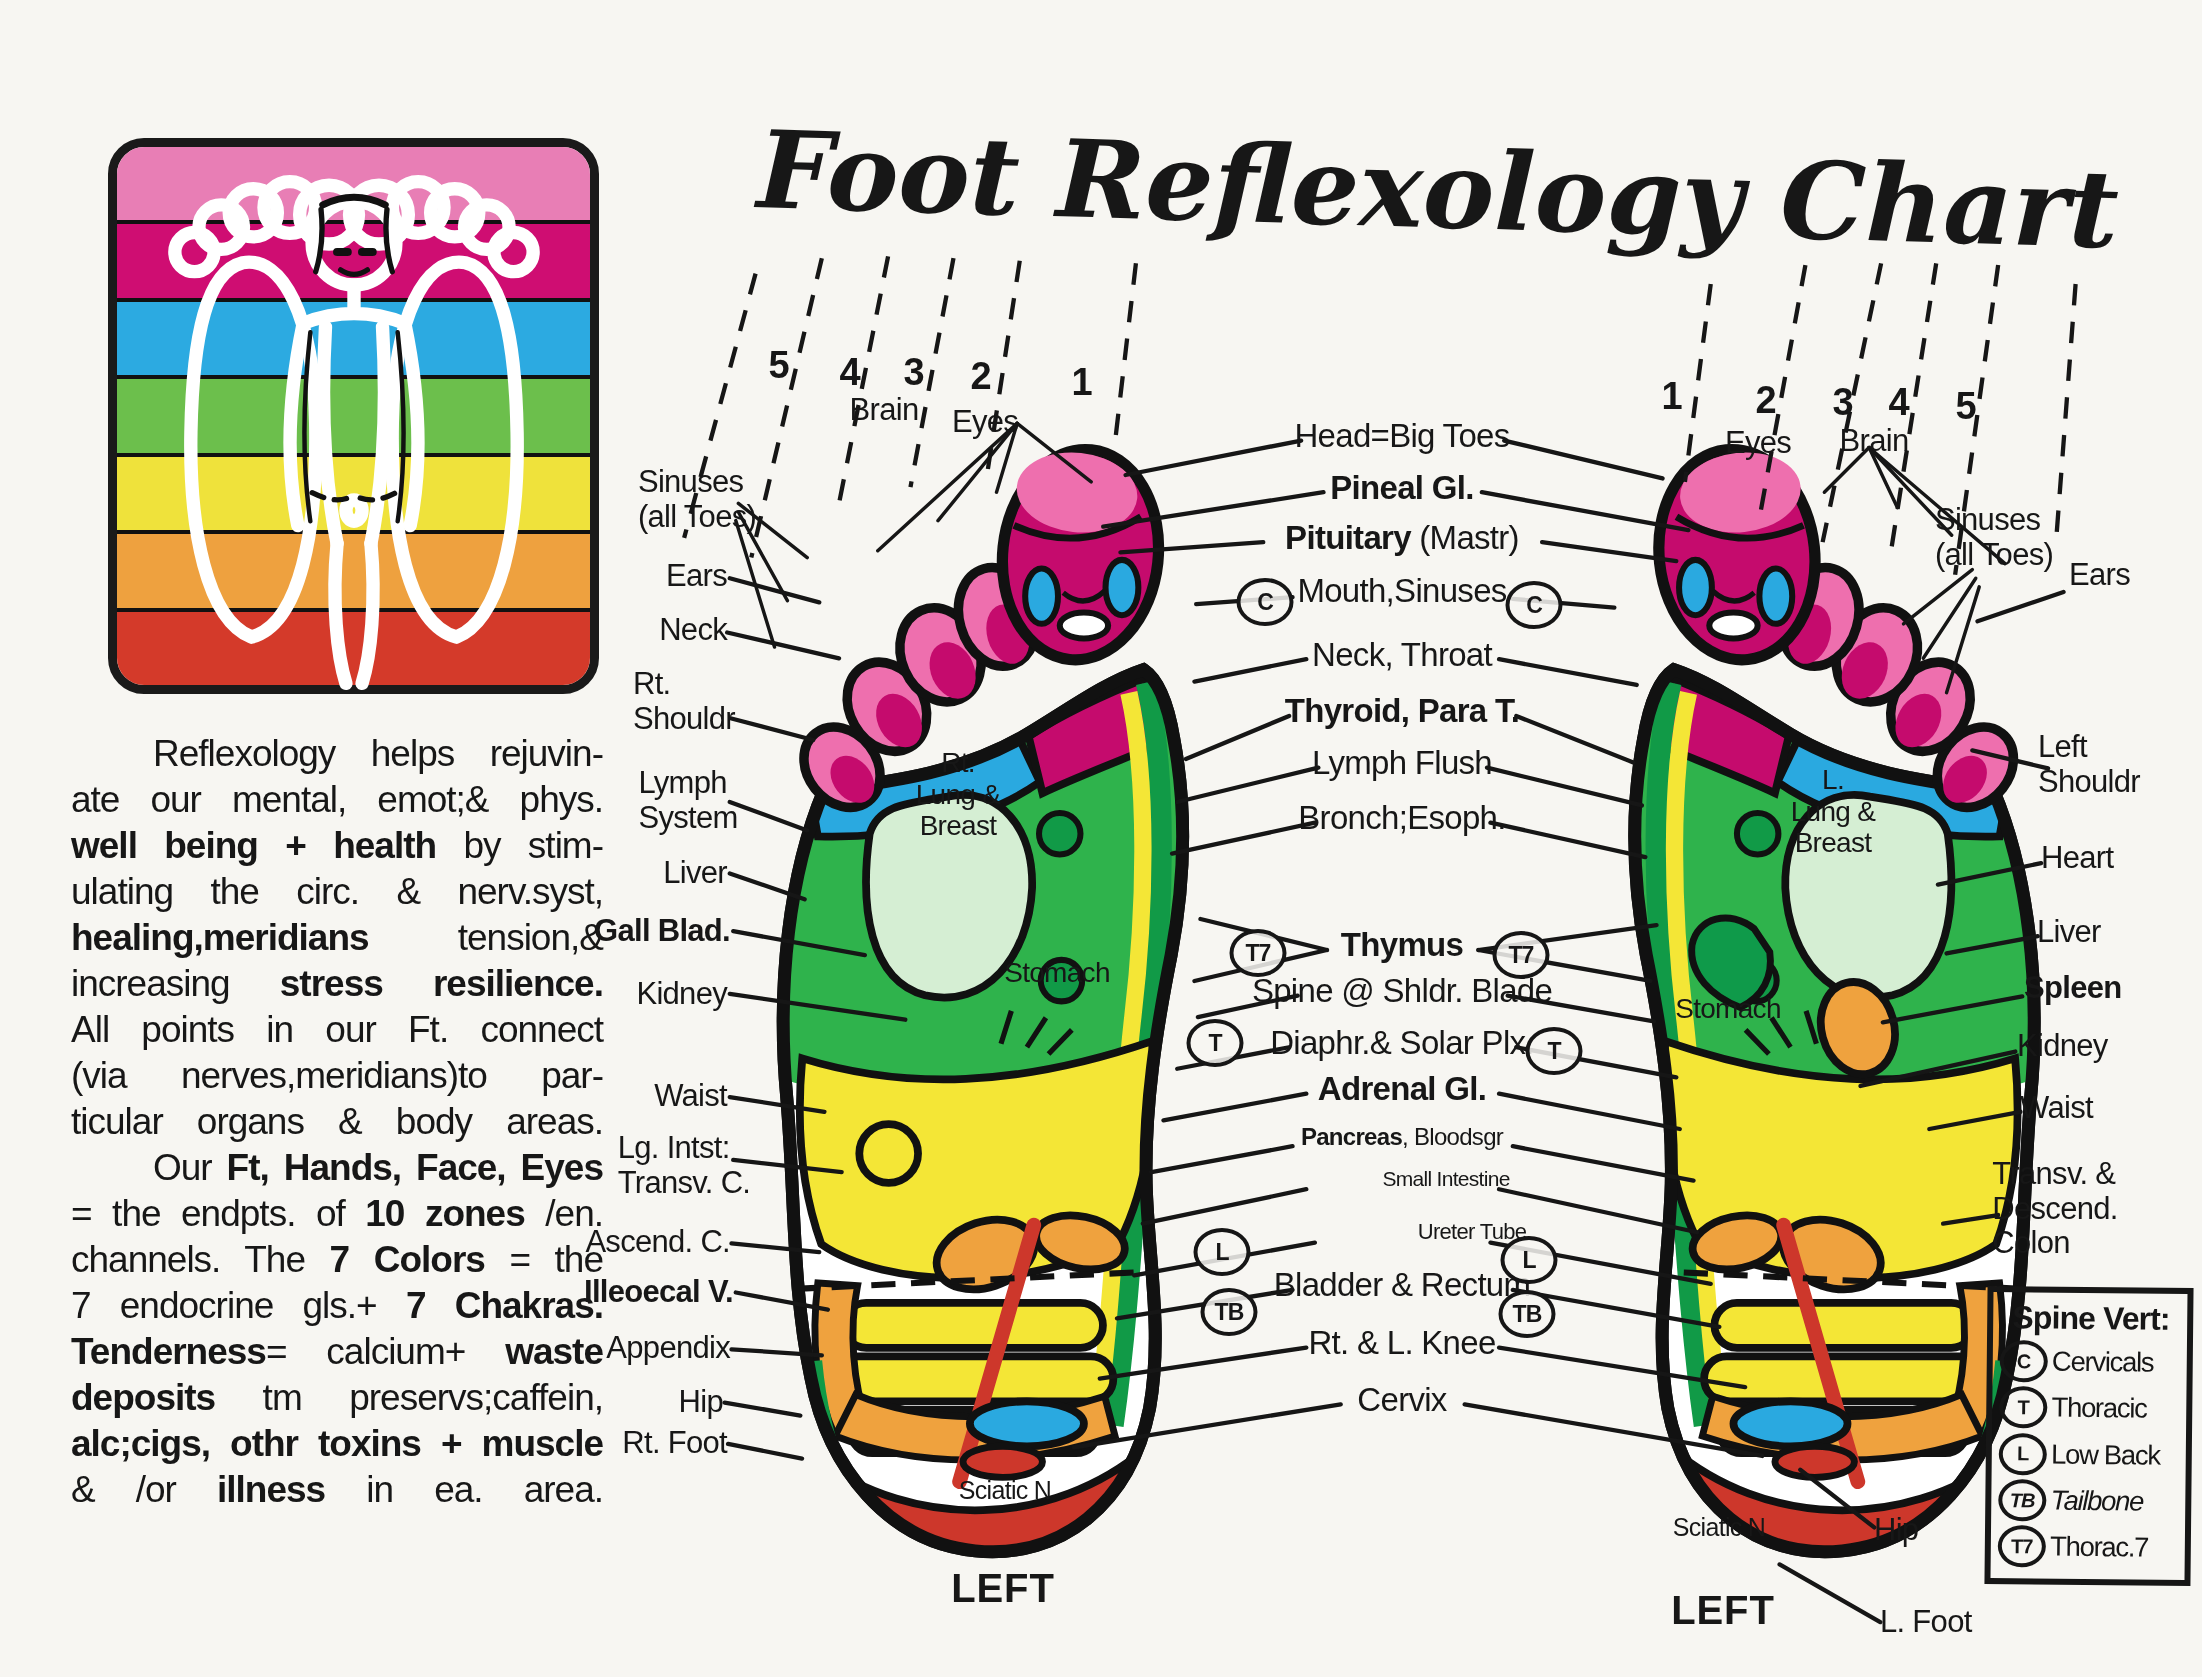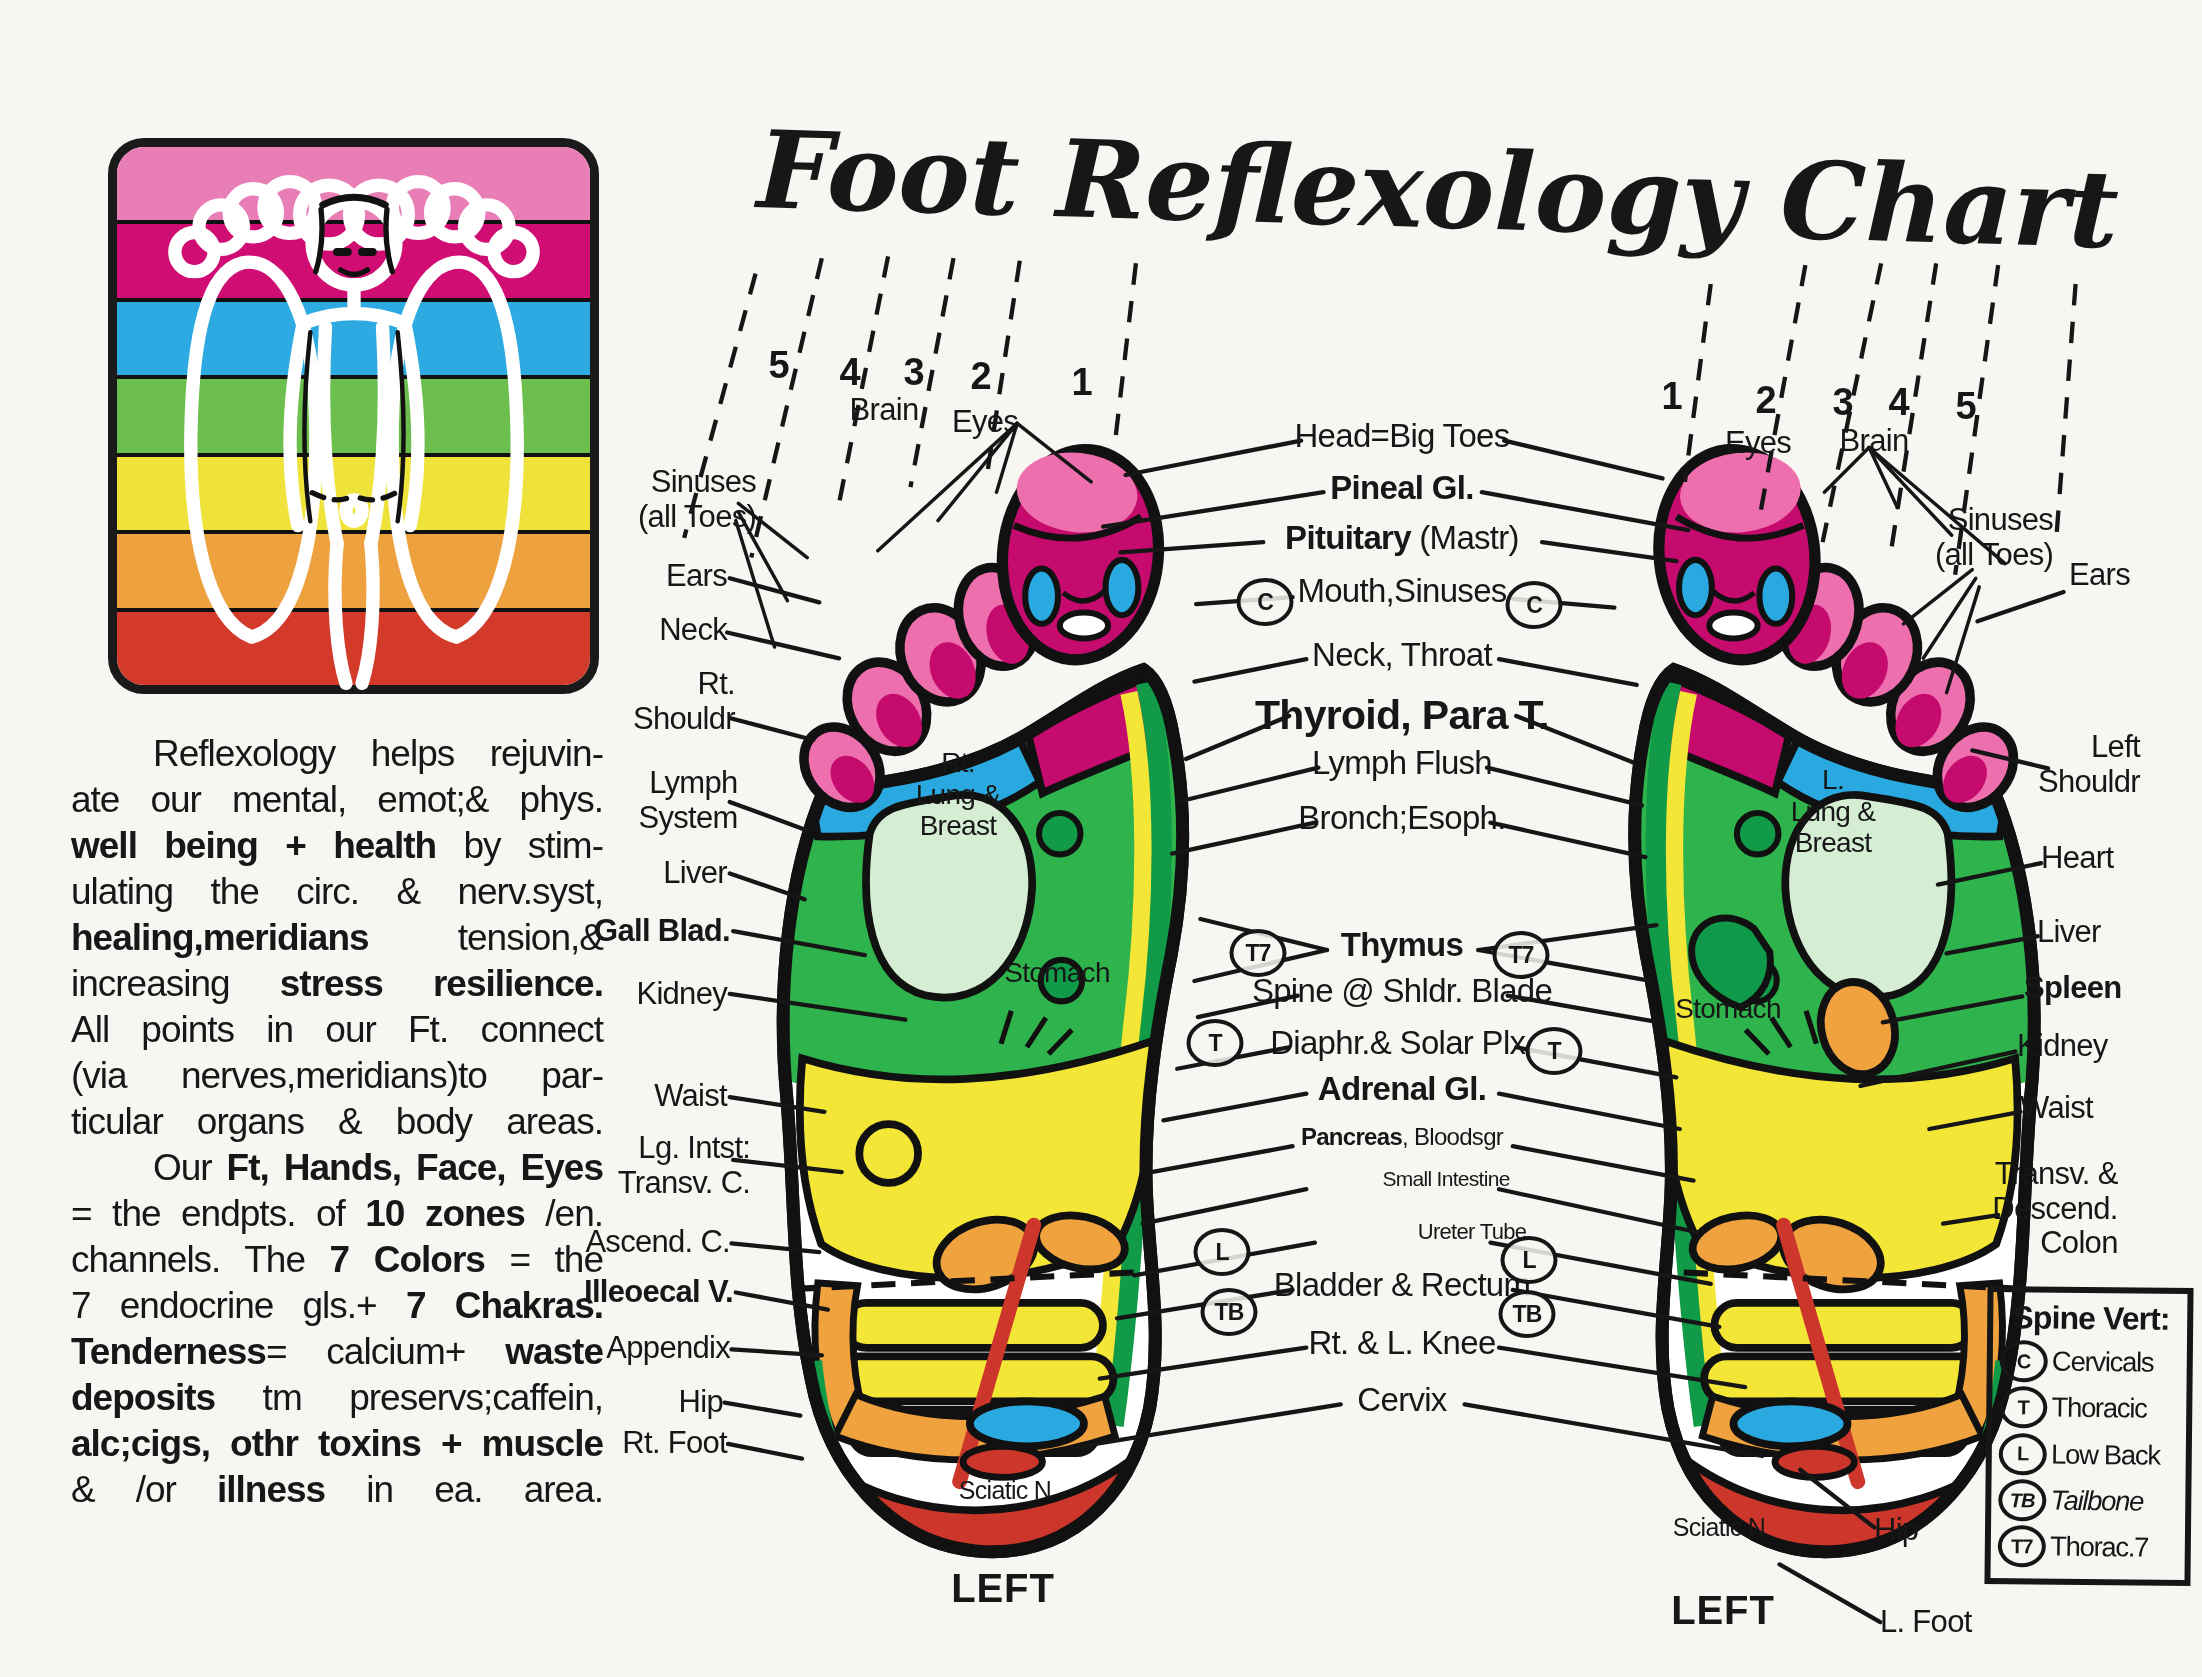--- a/index.html
+++ b/index.html
@@ -18,21 +18,21 @@
          transform:rotate(1.7deg);letter-spacing:0px}
   
   .intro{position:absolute;left:71px;top:731px;width:532px;font-size:37px;line-height:46px;
          letter-spacing:-1px}
   .intro .ln{text-align:justify;text-align-last:justify}
   .intro .ind{padding-left:82px}
   .b{font-weight:bold}
   .it{font-style:italic}
   
   .lbl{position:absolute;font-size:31px;line-height:1.12;letter-spacing:-0.7px;white-space:pre-line}
-  .ctr{transform:translateX(-50%);text-align:right}
+  .ctr{transform:translateX(-50%);text-align:left}
   .rgt{transform:translateX(-100%);text-align:right}
   .zn{position:absolute;font-size:38px;font-weight:bold;transform:translate(-50%,-50%)}
   .zlbl{position:absolute;font-size:31px;letter-spacing:-0.7px;transform:translate(-50%,-50%)}
   .mk{position:absolute;width:49px;height:40px;border:4.3px solid #161616;border-radius:50%;
       display:flex;align-items:center;justify-content:center;font-size:23px;font-weight:bold;
       transform:translate(-50%,-50%);letter-spacing:-0.9px;background:rgba(247,246,242,.85)}
   .side{position:absolute;font-size:40px;font-weight:bold;transform:translateX(-50%);letter-spacing:0.9px}
   .ftxt{position:absolute;font-size:28px;line-height:1.13;text-align:center;transform:translateX(-50%);
         white-space:pre-line;letter-spacing:-0.7px}
   .sciatic{font-size:25px}
@@ -312,21 +312,21 @@
   <div class="lbl rgt b" style="left:733px;top:1275px">Illeoecal V.</div>
   <div class="lbl rgt" style="left:730px;top:1331px">Appendix</div>
   <div class="lbl rgt" style="left:723px;top:1385px">Hip</div>
   <div class="lbl rgt" style="left:727px;top:1426px">Rt. Foot</div>
 
   <div class="lbl ctr" style="left:1402px;top:418px;font-size:33px"><span class="b"></span><span>Head=Big Toes</span></div>
   <div class="lbl ctr" style="left:1402px;top:470px;font-size:33px"><span class="b">Pineal Gl.</span><span></span></div>
   <div class="lbl ctr" style="left:1402px;top:520px;font-size:33px"><span class="b">Pituitary </span><span>(Mastr)</span></div>
   <div class="lbl ctr" style="left:1402px;top:573px;font-size:33px"><span class="b"></span><span>Mouth,Sinuses</span></div>
   <div class="lbl ctr" style="left:1402px;top:637px;font-size:33px"><span class="b"></span><span>Neck, Throat</span></div>
-  <div class="lbl ctr" style="left:1402px;top:693px;font-size:41px"><span class="b">Thyroid, Para T.</span><span></span></div>
+  <div class="lbl ctr" style="left:1402px;top:693px;font-size:33px"><span class="b">Thyroid, Para T.</span><span></span></div>
   <div class="lbl ctr" style="left:1402px;top:745px;font-size:33px"><span class="b"></span><span>Lymph Flush</span></div>
   <div class="lbl ctr" style="left:1402px;top:800px;font-size:33px"><span class="b"></span><span>Bronch;Esoph.</span></div>
   <div class="lbl ctr" style="left:1402px;top:927px;font-size:33px"><span class="b">Thymus</span><span></span></div>
   <div class="lbl ctr" style="left:1402px;top:973px;font-size:33px"><span class="b"></span><span>Spine @ Shldr. Blade</span></div>
   <div class="lbl ctr" style="left:1402px;top:1025px;font-size:33px"><span class="b"></span><span>Diaphr.&amp; Solar Plx.</span></div>
   <div class="lbl ctr" style="left:1402px;top:1071px;font-size:33px"><span class="b">Adrenal Gl.</span><span></span></div>
   <div class="lbl ctr" style="left:1402px;top:1124px;font-size:24px"><span class="b">Pancreas</span><span>, Bloodsgr</span></div>
   <div class="lbl ctr" style="left:1446px;top:1167px;font-size:21px"><span class="b"></span><span>Small Intestine</span></div>
   <div class="lbl ctr" style="left:1472px;top:1220px;font-size:22px"><span class="b"></span><span>Ureter Tube</span></div>
   <div class="lbl ctr" style="left:1402px;top:1267px;font-size:33px"><span class="b"></span><span>Bladder &amp; Rectum</span></div>

